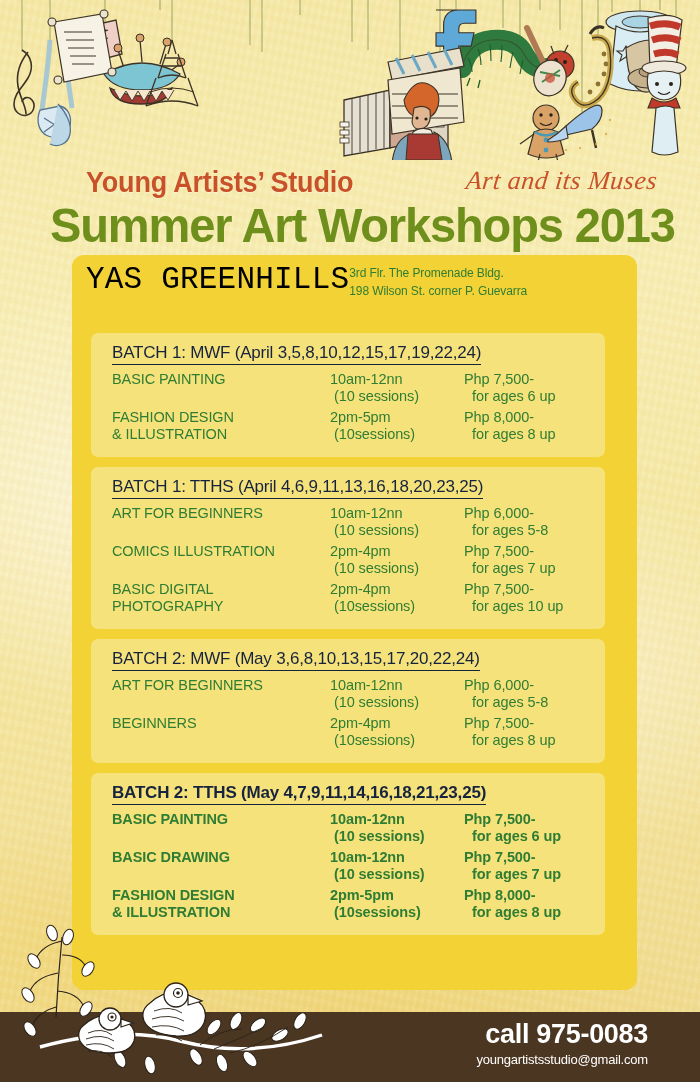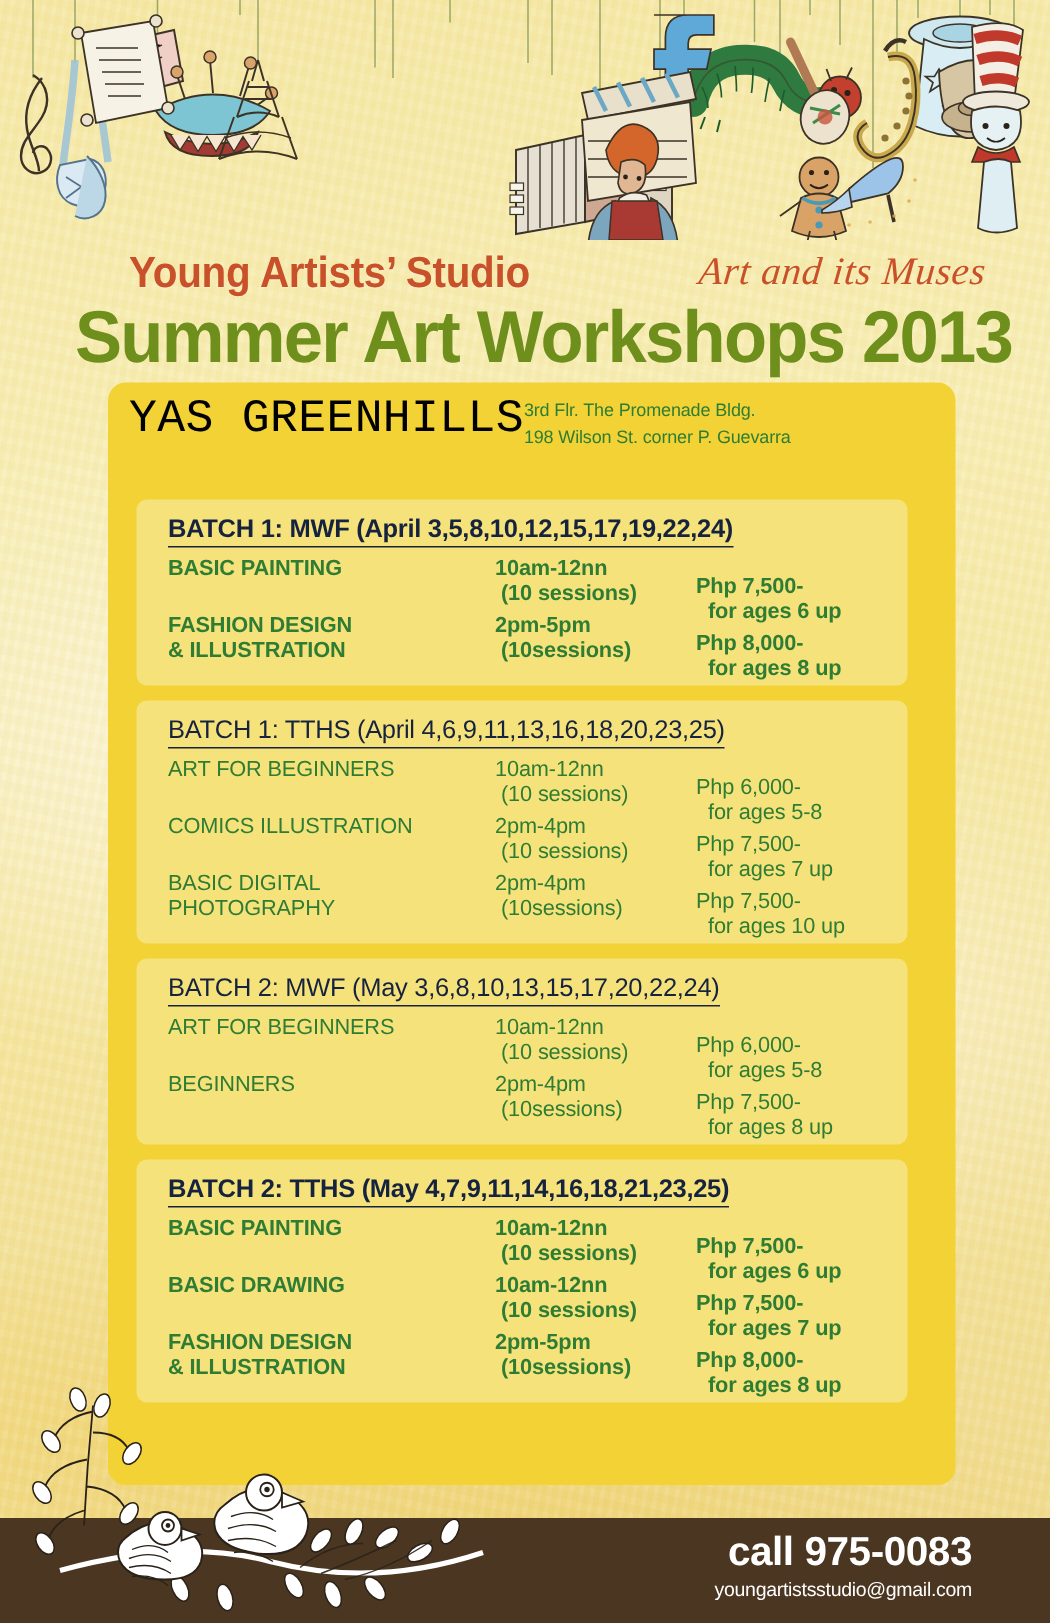--- a/index.html
+++ b/index.html
@@ -95,21 +95,21 @@
   }
   .row { position:relative; height:38px; margin-left:21px; }
   .rname, .rtime, .rprice {
     position:absolute; top:0;
     font-size:14.5px; color:#2f7d34; line-height:17px;
     white-space:pre-line;
     letter-spacing:-.1px;
   }
   .rname { left:0; }
   .rtime { left:218px; }
-  .rprice { left:352px;margin-top:12px; }
+  .rprice { left:352px; }
   .rtime .sub, .rprice .sub { display:block; padding-left:4px; }
   .rprice .sub { padding-left:8px; }
 
   
   #brown {
     position:absolute; left:0; bottom:0; width:700px; height:70px;
     background:#4b3621;
   }
   #call {
     position:absolute; right:52px; top:7px;
@@ -372,21 +372,21 @@
 
 <div id="panel">
   <div id="addr-block">
     <div id="yas">YAS GREENHILLS</div>
     <div id="addr">
       <div>3rd Flr. The Promenade Bldg.</div>
       <div>198 Wilson St. corner P. Guevarra</div>
     </div>
   </div>
   <div id="cards">
-      <div class="card" style="top: 78px; font-weight: bold;"><div class="batch-head">BATCH 1: MWF (April 3,5,8,10,12,15,17,19,22,24)</div><div class="row">
+      <div class="card" style="top: 78px;"><div class="batch-head">BATCH 1: MWF (April 3,5,8,10,12,15,17,19,22,24)</div><div class="row">
           <div class="rname">BASIC PAINTING</div>
           <div class="rtime"><span>10am-12nn</span><span class="sub">(10 sessions)</span></div>
           <div class="rprice"><span>Php 7,500-</span><span class="sub">for ages 6 up</span></div>
         </div><div class="row">
           <div class="rname">FASHION DESIGN
 &amp; ILLUSTRATION</div>
           <div class="rtime"><span>2pm-5pm</span><span class="sub">(10sessions)</span></div>
           <div class="rprice"><span>Php 8,000-</span><span class="sub">for ages 8 up</span></div>
         </div></div>
       <div class="card" style="top: 212px;"><div class="batch-head">BATCH 1: TTHS (April 4,6,9,11,13,16,18,20,23,25)</div><div class="row">

